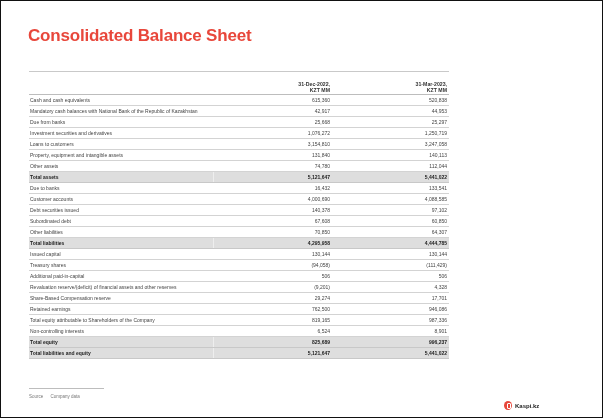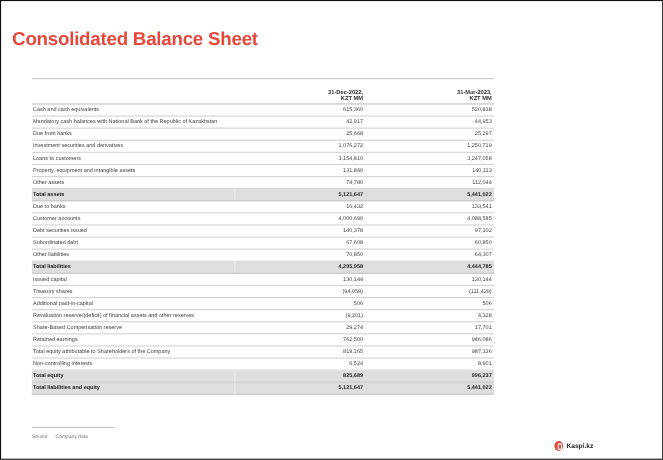--- a/index.html
+++ b/index.html
@@ -7,21 +7,21 @@
       width: 603px; height: 418px; overflow: hidden; background: #ffffff;
       font-family: "Liberation Sans", sans-serif;
     }
     .frame {
       position: absolute; left: 0; top: 0;
       width: 601px; height: 416px;
       border: 1px solid #111111;
       background: #ffffff;
     }
     .title {
-      position: absolute; left: 10px; top: 25px;
+      position: absolute; left: 27px; top: 25px;
       font-family: "Liberation Sans", sans-serif;
       font-weight: bold; font-size: 17px;
       color: #e8473b; letter-spacing: -0.2px;
     }
     .table {
       position: absolute; left: 28px; top: 70px; width: 420px;
       border-top: 1px solid #c9c9c9;
     }
     .thead {
       display: flex; height: 21px; align-items: flex-end;

